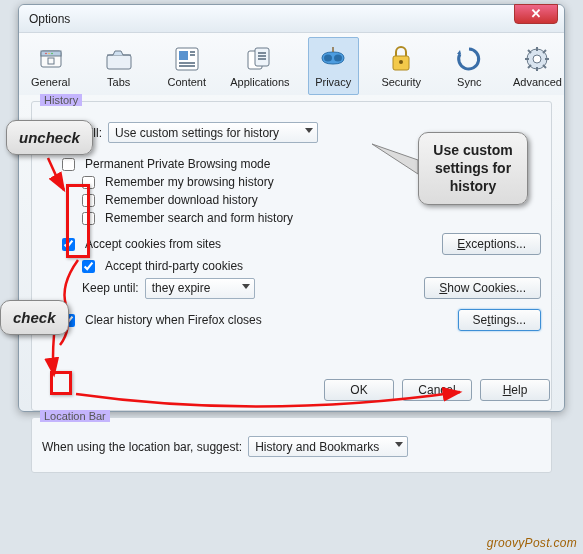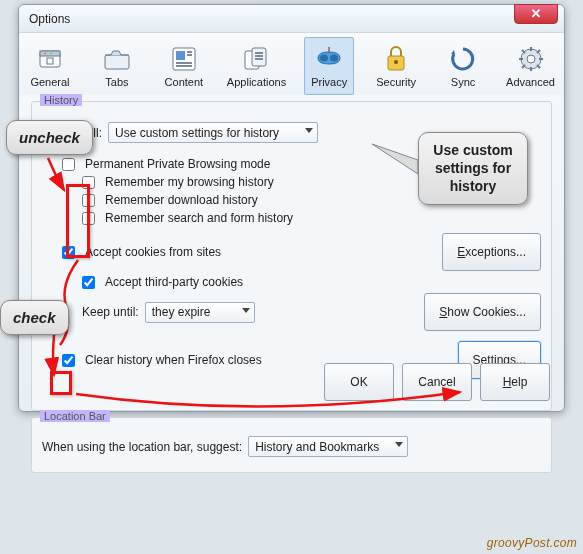--- a/index.html
+++ b/index.html
@@ -45,21 +45,21 @@
     border-radius: 0 0 4px 4px;
     color: #fff;
     text-align: center;
     line-height: 17px;
     font-size: 13px;
     font-weight:bold;
   }
   .toolbar {
     display: flex;
     align-items: flex-start;
-    padding: 4px 8px 0 6px;
+    padding: 4px 1px 0 6px;
     gap: 17px;
     background: linear-gradient(#f8fafc,#eef3f7);
   }
   .tool {
     width: 64px;
     height: 58px;
     text-align: center;
     font-size: 11px;
     border: 1px solid transparent;
     border-radius: 2px;
@@ -115,21 +115,21 @@
   .select .arrow {
     position:absolute; right:4px; top:5px;
     border-left:4px solid transparent;
     border-right:4px solid transparent;
     border-top:5px solid #444;
   }
   .btn {
     background: linear-gradient(#fdfdfd,#e6ecf1);
     border: 1px solid #8fa1b2;
     border-radius: 3px;
-    padding: 11px 14px;
+    padding: 3px 14px;
     font-size: 12px;
     min-width: 70px;
     text-align:center;
   }
   .btn.highlight {
     border: 1px solid #3d8fd6;
     box-shadow: 0 0 2px #6ab0e8;
   }
   .button-row {
     position: absolute;

